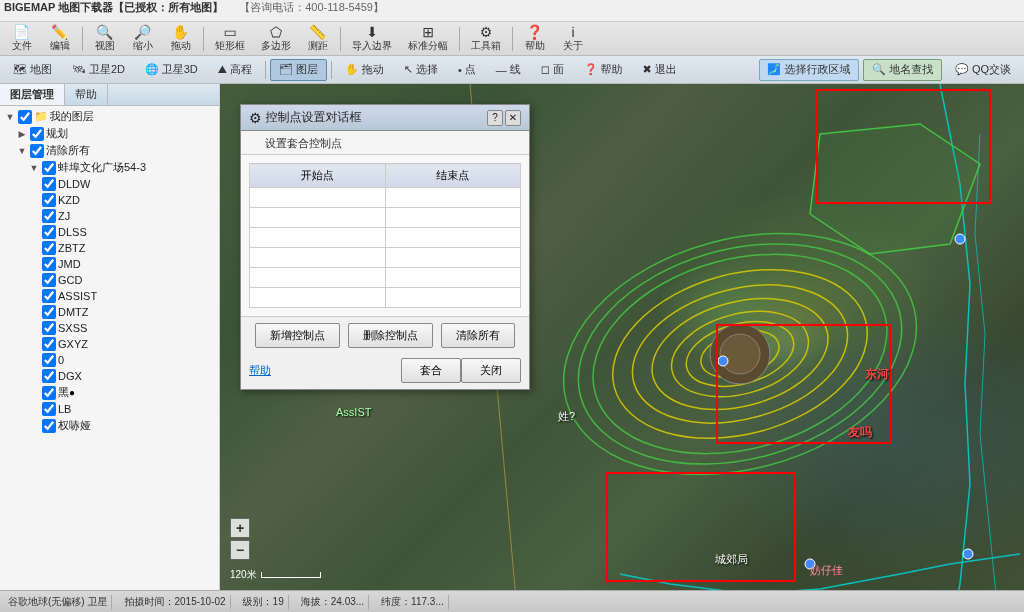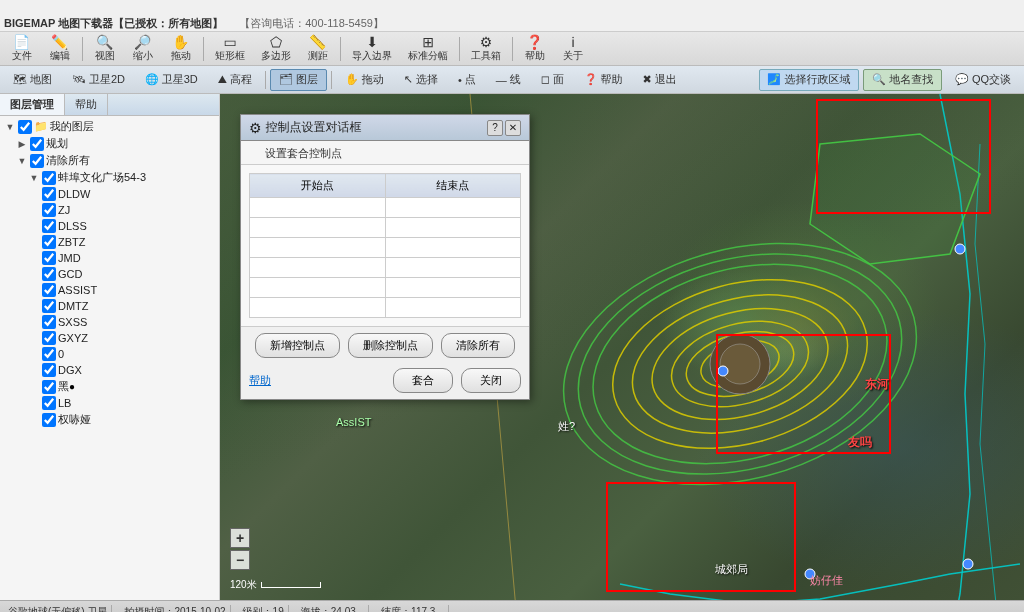--- a/index.html
+++ b/index.html
@@ -1,25 +1,25 @@
 <!DOCTYPE html>
 <html><head>
   <meta charset="utf-8">
   <style>
     * { margin: 0; padding: 0; box-sizing: border-box; }
     body { width: 1024px; height: 612px; overflow: hidden; font-family: 'SimSun', 'Microsoft YaHei', sans-serif; font-size: 12px; background: #2a2a2a; }
 
     
     #top-bar {
       width: 100%;
-      height: 32px;
+      height: 22px;
       background: #f0f0f0;
       border-bottom: 1px solid #ccc;
       display: flex;
-      align-items: flex-end;
+      align-items: flex-start;
       padding: 0 4px;
       font-size: 11px;
       color: #333;
     }
     #top-bar .logo { font-weight: bold; color: #333; margin-right: 8px; }
 
     
     #toolbar {
       width: 100%;
       height: 34px;
@@ -221,36 +221,36 @@
       justify-content: center;
       gap: 8px;
       padding: 6px 8px;
       border-top: 1px solid #ccc;
       background: #f0f0f0;
     }
     .dialog-btn {
       padding: 4px 14px;
       background: linear-gradient(to bottom, #f8f8f8, #e0e0e0);
       border: 1px solid #888;
-      border-radius: 10px;
+      border-radius: 2px;
       cursor: pointer;
       font-size: 11px;
       min-width: 60px;
       text-align: center;
     }
 
     #dialog-footer {
       display: flex;
       justify-content: space-between;
       align-items: center;
       padding: 4px 8px 6px;
       background: #f0f0f0;
     }
     .dialog-link { color: #0066cc; cursor: pointer; text-decoration: underline; font-size: 11px; }
-    .dialog-footer-btns { display: flex; gap: 8px; }
+    .dialog-footer-btns { display: flex; gap: 0; }
 
     
     #status-bar {
       width: 100%;
       height: 22px;
       background: linear-gradient(to bottom, #d8d8d8, #c8c8c8);
       border-top: 1px solid #aaa;
       display: flex;
       align-items: center;
       padding: 0 4px;
@@ -488,20 +488,25 @@
       </div>
 
       <div class="tree-item">
         <span style="width:36px"></span>
         <input type="checkbox" class="tree-cb" checked="" style="">
         <span class="tree-label">DLDW</span>
       </div>
       <div class="tree-item">
         <span style="width:36px"></span>
         <input type="checkbox" class="tree-cb" checked="" style="">
+        <span class="tree-label">KZD</span>
+      </div>
+      <div class="tree-item">
+        <span style="width:36px"></span>
+        <input type="checkbox" class="tree-cb" checked="" style="">
         <span class="tree-label">ZJ</span>
       </div>
       <div class="tree-item">
         <span style="width:36px"></span>
         <input type="checkbox" class="tree-cb" checked="" style="">
         <span class="tree-label">DLSS</span>
       </div>
       <div class="tree-item">
         <span style="width:36px"></span>
         <input type="checkbox" class="tree-cb" checked="" style="">

